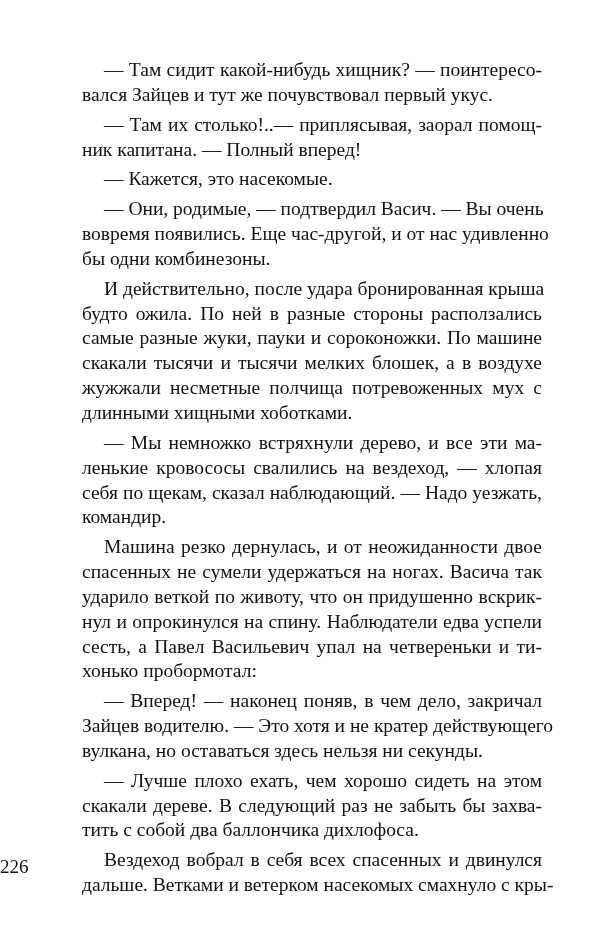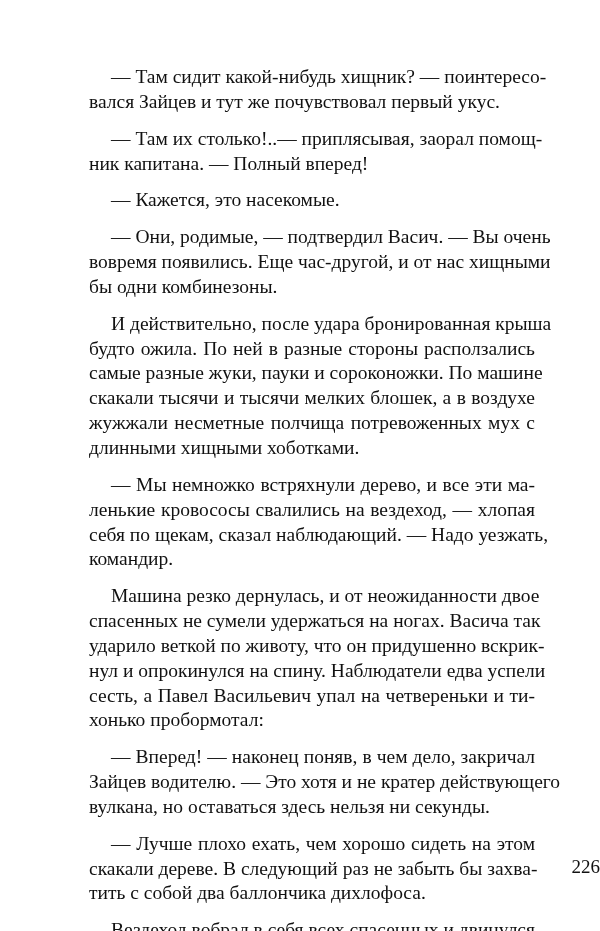--- a/index.html
+++ b/index.html
@@ -8,41 +8,41 @@
     position: absolute;
     left: 55px;
     top: 53px;
     width: 492px;
     font-family: "Liberation Serif", "DejaVu Serif", serif;
     font-size: 19.5px;
     line-height: 24.85px;
     color: #111111;
   }
   .para {
-    margin: 12px;
+    margin: 5px;
     text-indent: 22px;
     text-align: justify;
     text-align-last: left;
     hyphens: manual;
   }
   .line {
     display: block;
     text-align: justify;
     text-align-last: justify;
     white-space: nowrap;
     height: 24.85px;
   }
   .line.last { text-align-last: left; }
   .line.indent { padding-left: 22px; }
   .page-number {
     position: absolute;
     left: 0;
     width: 600px;
     top: 856px;
-    text-align: right;
+    text-align: left;
     font-family: "Liberation Serif", "DejaVu Serif", serif;
     font-size: 19px;
     color: #111111;
   }
 </style>
 </head>
 <body>
 
 <div class="page">
 
@@ -56,21 +56,21 @@
     <span class="line last">ник капитана. — Полный вперед!</span>
   </div>
 
 
   <div class="para">
     <span class="line indent last">— Кажется, это насекомые.</span>
   </div>
 
   <div class="para">
     <span class="line indent">— Они, родимые, — подтвердил Васич. — Вы очень</span>
-    <span class="line">вовремя появились. Еще час-другой, и от нас хищными</span>
+    <span class="line">вовремя появились. Еще час-другой, и от нас удивленно</span>
     <span class="line last">бы одни комбинезоны.</span>
   </div>
 
   <div class="para">
     <span class="line indent">И действительно, после удара бронированная крыша</span>
     <span class="line">будто ожила. По ней в разные стороны расползались</span>
     <span class="line">самые разные жуки, пауки и сороконожки. По машине</span>
     <span class="line">скакали тысячи и тысячи мелких блошек, а в воздухе</span>
     <span class="line">жужжали несметные полчища потревоженных мух с</span>
     <span class="line last">длинными хищными хоботками.</span>

